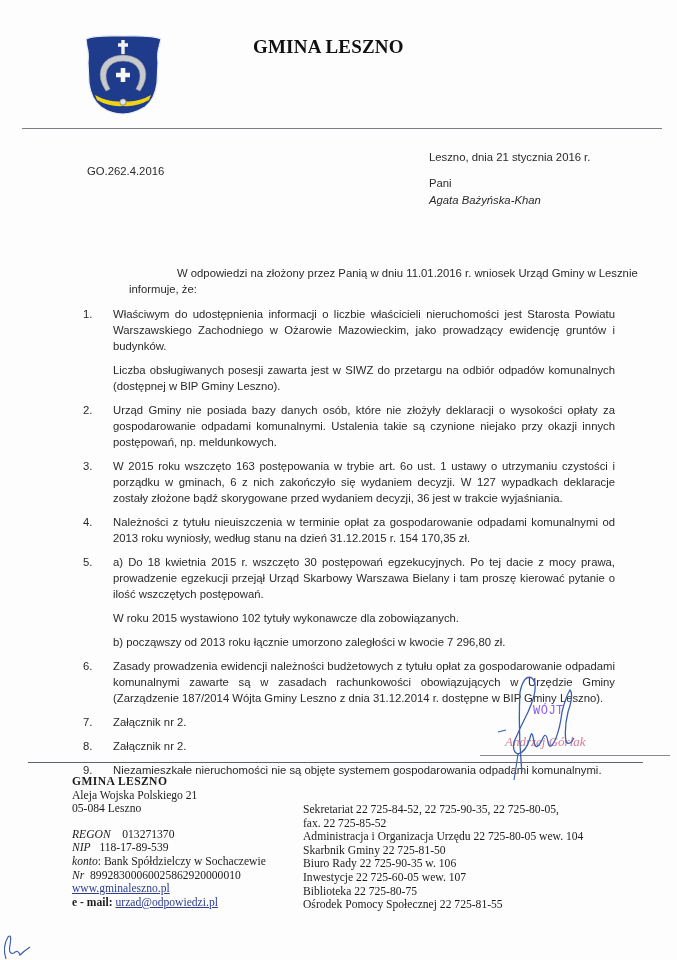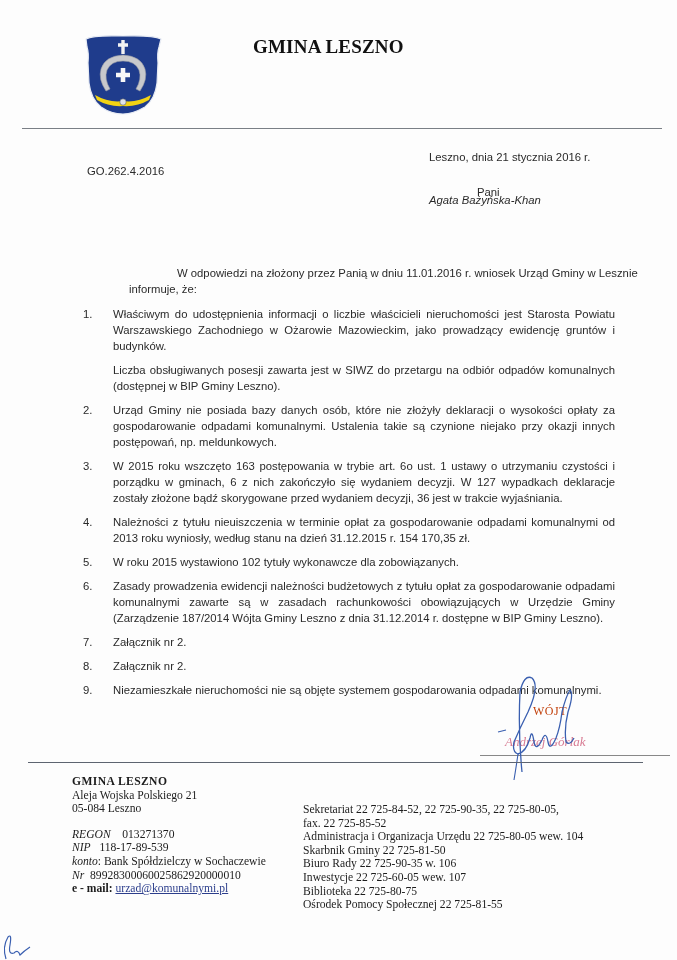--- a/index.html
+++ b/index.html
@@ -15,34 +15,34 @@
   #org-title {
     left: 253px; top: 36px;
     font-family: "Liberation Serif", serif; font-weight: bold;
     font-size: 19px; letter-spacing: 0.2px; color: #111;
   }
   #header-rule { left: 22px; top: 128px; width: 640px; height: 1px; background: #7a7f86; }
 
   .body-text { font-size: 11.3px; line-height: 16px; color: #2a2a2a; padding-left: 24px; }
   #ref { left: 63px; top: 163px; }
   #date { left: 405px; top: 149px; }
-  #salutation { left: 405px; top: 184px; margin-left: 48px; }
+  #salutation { left: 405px; top: 175px; }
   #recipient { left: 405px; top: 192px; font-style: italic; }
 
   #intro { left: 153px; top: 265px; width: 470px; }
   #intro2 { left: 105px; top: 281px; }
 
   #points { left: 83px; top: 298px; width: 540px; margin: 0; padding: 0; list-style: none; }
   #points li { position: relative; padding-left: 22px; text-align: justify; }
   #points li .num { position: absolute; left: 0; top: 0; }
   #points li p { margin: 8px; }
 
   
   #signature { left: 470px; top: 672px; width: 200px; height: 110px; }
-  #sig-role { left: 533px; top: 704px; font-family: Liberation Serif, serif; font-size: 12px; color: #c2410c; letter-spacing: 0.5px; }
+  #sig-role { left: 533px; top: 704px; font-family: Liberation Mono, monospace; font-size: 12px; color: #8b5cf6; letter-spacing: 0.5px; }
   #sig-name { left: 505px; top: 734px; font-family: "Liberation Serif", serif; font-style: italic; font-size: 13px; color: #d77a92; }
   #sig-rule { left: 480px; top: 755px; width: 190px; height: 1px; background: #888; }
 
   #footer-rule { left: 28px; top: 762px; width: 615px; height: 1px; background: #5d6470; }
 
   .foot { font-family: "Liberation Serif", serif; font-size: 11.6px; line-height: 13.6px; color: #1c1c1c; }
   #footer-left { left: 72px; top: 775px; width: 220px; }
   #footer-left .org { font-weight: bold; letter-spacing: 0.4px; }
   #footer-left .gap { height: 12px; }
   #footer-left i { font-style: italic; }
@@ -89,21 +89,23 @@
   <li>
     <span class="num">3.</span>
     <p>W 2015 roku wszczęto 163 postępowania w trybie art. 6o ust. 1 ustawy o utrzymaniu czystości i porządku w gminach, 6 z nich zakończyło się wydaniem decyzji. W 127 wypadkach deklaracje zostały złożone bądź skorygowane przed wydaniem decyzji, 36 jest w trakcie wyjaśniania.</p>
   </li>
   <li>
     <span class="num">4.</span>
     <p>Należności z tytułu nieuiszczenia w terminie opłat za gospodarowanie odpadami komunalnymi od 2013 roku wyniosły, według stanu na dzień 31.12.2015 r. 154 170,35 zł.</p>
   </li>
   <li>
     <span class="num">5.</span>
+    <p>a) Do 18 kwietnia 2015 r. wszczęto 30 postępowań egzekucyjnych. Po tej dacie z mocy prawa, prowadzenie egzekucji przejął Urząd Skarbowy Warszawa Bielany i tam proszę kierować pytanie o ilość wszczętych postępowań.</p>
     <p>W roku 2015 wystawiono 102 tytuły wykonawcze dla zobowiązanych.</p>
+    <p>b) począwszy od 2013 roku łącznie umorzono zaległości w kwocie 7 296,80 zł.</p>
   </li>
   <li>
     <span class="num">6.</span>
     <p>Zasady prowadzenia ewidencji należności budżetowych z tytułu opłat za gospodarowanie odpadami komunalnymi zawarte są w zasadach rachunkowości obowiązujących w Urzędzie Gminy (Zarządzenie 187/2014 Wójta Gminy Leszno z dnia 31.12.2014 r. dostępne w BIP Gminy Leszno).</p>
   </li>
   <li>
     <span class="num">7.</span>
     <p>Załącznik nr 2.</p>
   </li>
   <li>
@@ -129,21 +131,22 @@
 
 <div id="footer-left" class="abs foot">
   <div class="org">GMINA  LESZNO</div>
   <div>Aleja Wojska Polskiego 21</div>
   <div>05-084 Leszno</div>
   <div class="gap"></div>
   <div><i>REGON</i>&nbsp;&nbsp;&nbsp; <span>013271370</span></div>
   <div><i>NIP</i>&nbsp;&nbsp; <span>118-17-89-539</span></div>
   <div><i>konto</i><span>: Bank Spółdzielczy w Sochaczewie</span></div>
   <div><i>Nr</i>&nbsp; <span>89928300060025862920000010</span></div>
-  <div><span class="lbl-mail">e - mail: </span><a href="#">urzad@komunalnymi.pl</a></div>
+  <div><a href="#">www.gminaleszno.pl</a></div>
+  <div><span class="lbl-mail">e - mail: </span><a href="#">urzad@odpowiedzi.pl</a></div>
 </div>
 
 <div id="footer-right" class="abs foot">
   <div>Sekretariat 22 725-84-52, 22 725-90-35, 22 725-80-05,</div>
   <div> fax. 22 725-85-52</div>
   <div>Administracja i Organizacja Urzędu  22 725-80-05 wew. 104</div>
   <div>Skarbnik Gminy 22 725-81-50</div>
   <div> Biuro Rady  22 725-90-35 w. 106</div>
   <div>  Inwestycje  22 725-60-05 wew. 107</div>
   <div> Biblioteka  22 725-80-75</div>

